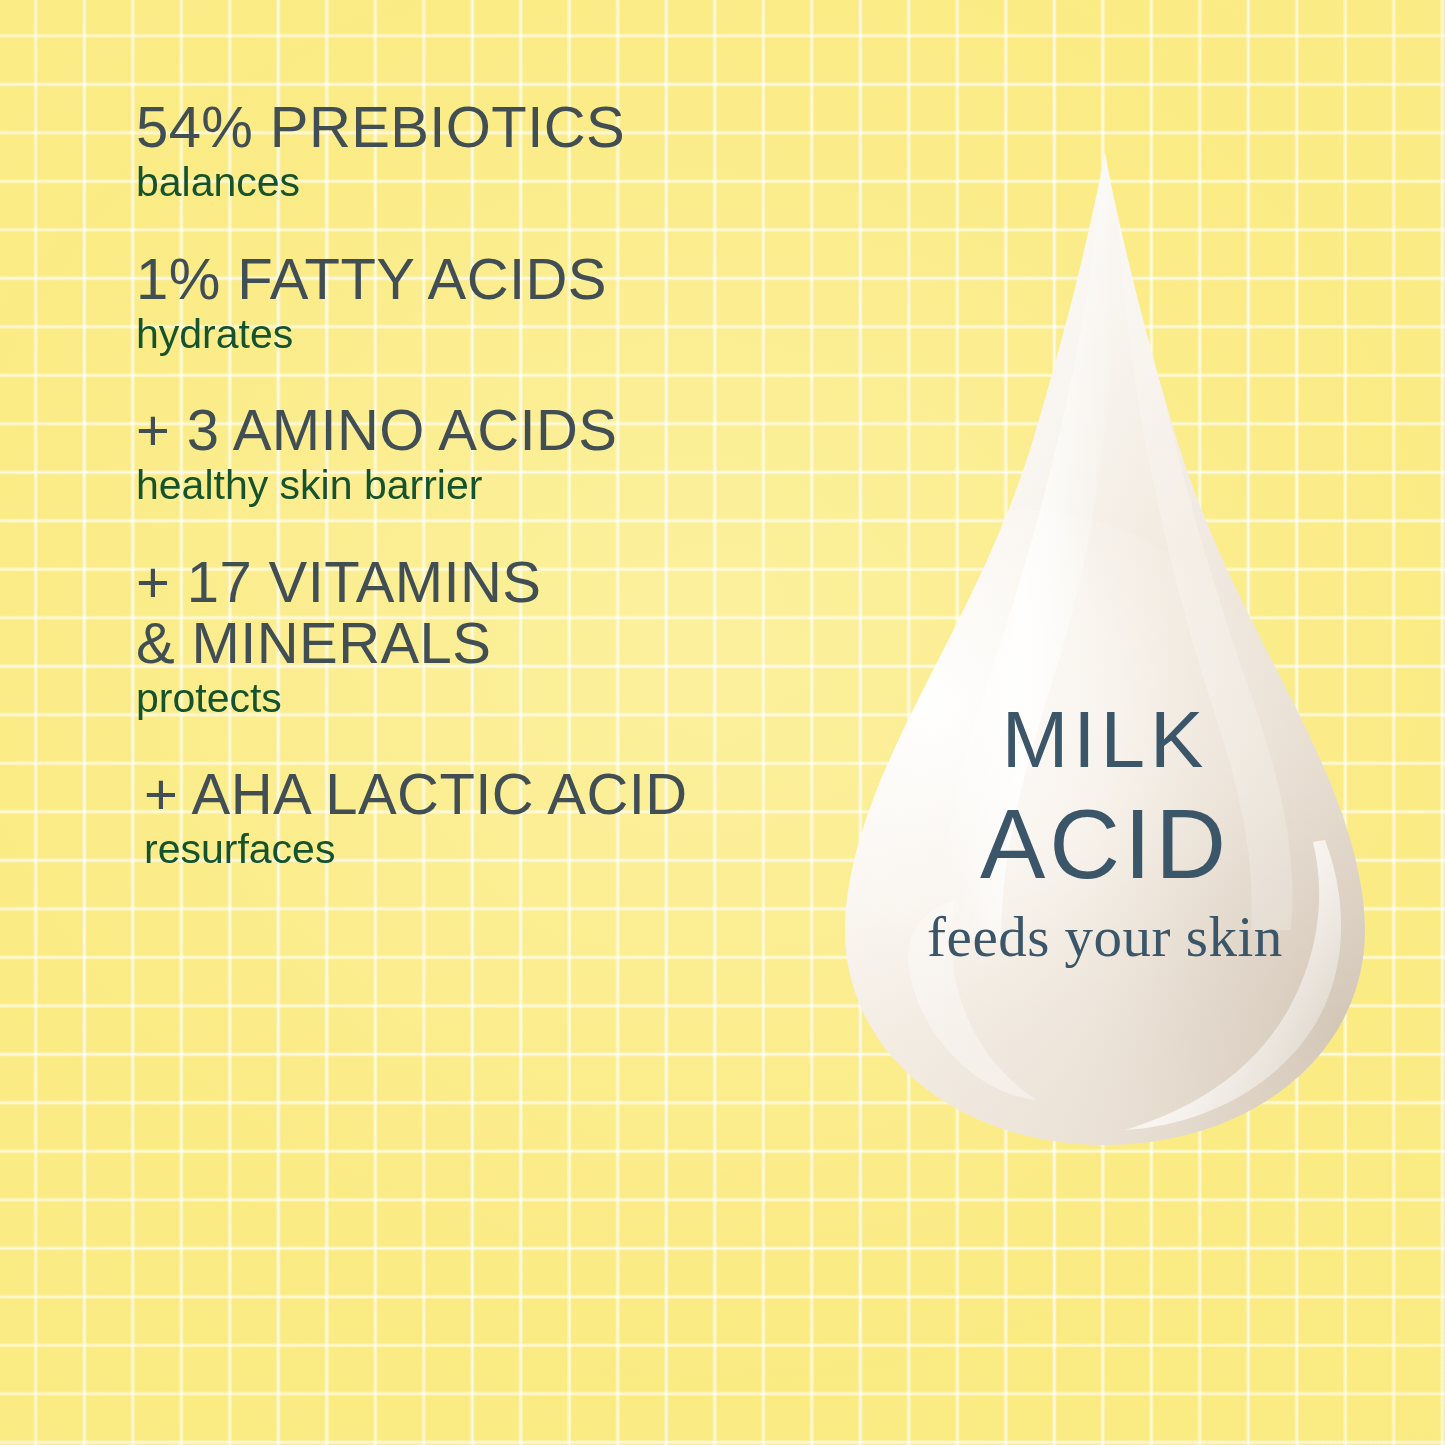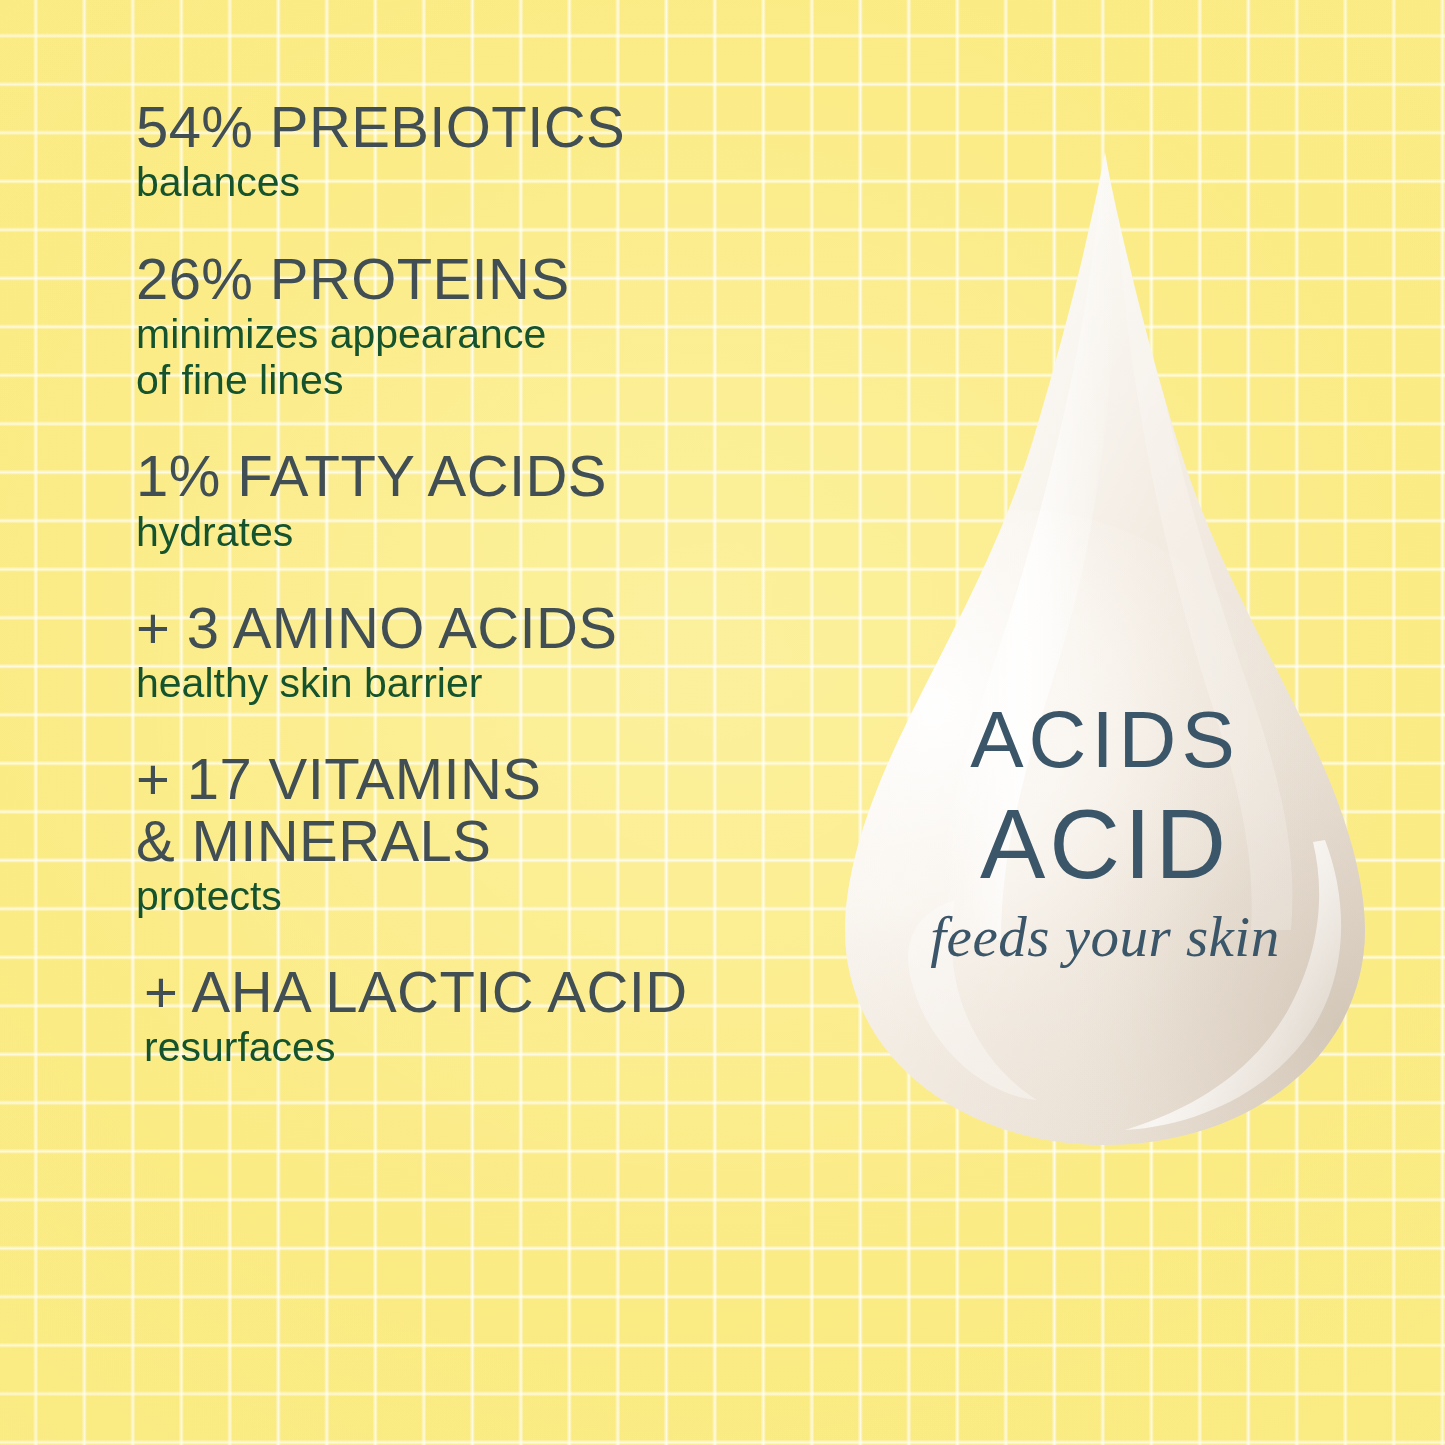--- a/index.html
+++ b/index.html
@@ -130,21 +130,20 @@
     letter-spacing: 4px;
     font-weight: 400;
     color: #3b5669;
   }
   .brand-tag {
     position: absolute;
     left: 0; top: 768px;
     width: 600px;
     text-align: center;
     font-family: "Liberation Serif", serif;
-    font-style: italic;
     font-size: 57px;
     line-height: 1;
     letter-spacing: 0.5px;
     color: #3b5669;
   }
 </style>
 </head>
 <body>
 
 <div id="canvas">
@@ -153,25 +152,20 @@
   <div class="bg-grid"></div>
   <div class="bg-vignette"></div>
 
   <div class="text-column">
 
     <div class="fact-block">
       <div class="fact-title">54% PREBIOTICS</div>
       <div class="fact-sub">balances</div>
     </div>
 
-    <div class="fact-block">
-      <div class="fact-title">26% PROTEINS</div>
-      <div class="fact-sub">minimizes appearance
-of fine lines</div>
-    </div>
 
     <div class="fact-block">
       <div class="fact-title">1% FATTY ACIDS</div>
       <div class="fact-sub">hydrates</div>
     </div>
 
     <div class="fact-block">
       <div class="fact-title">+ 3 AMINO ACIDS</div>
       <div class="fact-sub">healthy skin barrier</div>
     </div>
@@ -270,20 +264,20 @@
                  C 516 812, 520 752, 508 702 Z" fill="url(#rimGrad)" opacity="0.85"></path>
 
         <path d="M 150 760
                  C 136 840, 166 918, 232 960
                  C 180 956, 122 906, 106 840
                  C 96 800, 112 772, 150 760 Z" fill="#ffffff" opacity="0.35"></path>
       </g>
     </svg>
 
     <div class="droplet-label">
-      <div class="brand-goat">ACIDS</div>
+      <div class="brand-goat">MILK</div>
       <div class="brand-milk">ACID</div>
       <div class="brand-tag">feeds your skin</div>
     </div>
 
   </div>
 
 </div>
 
 </body></html>

